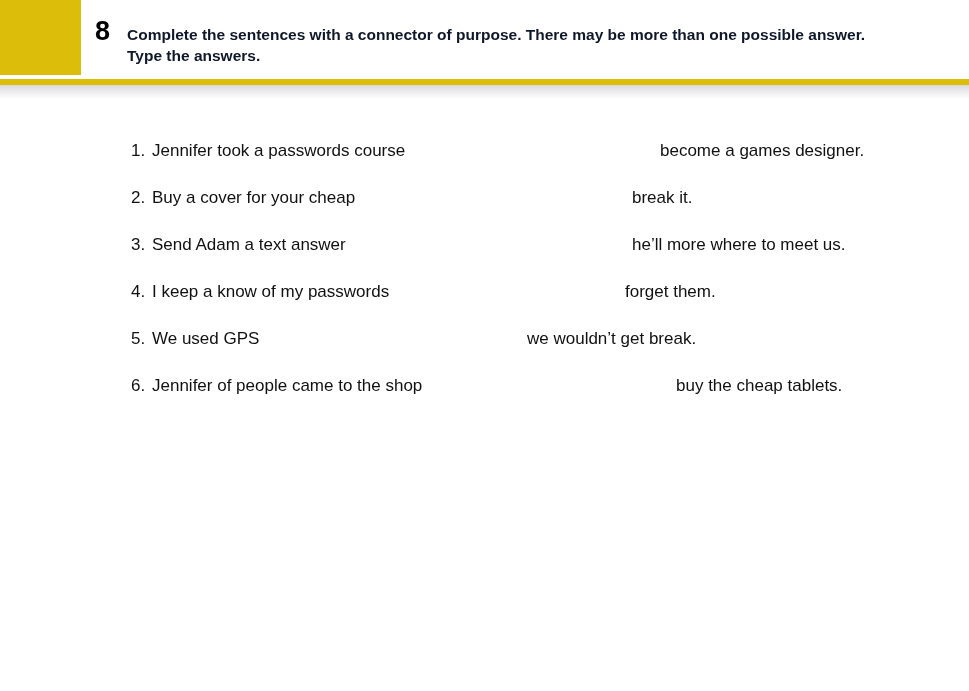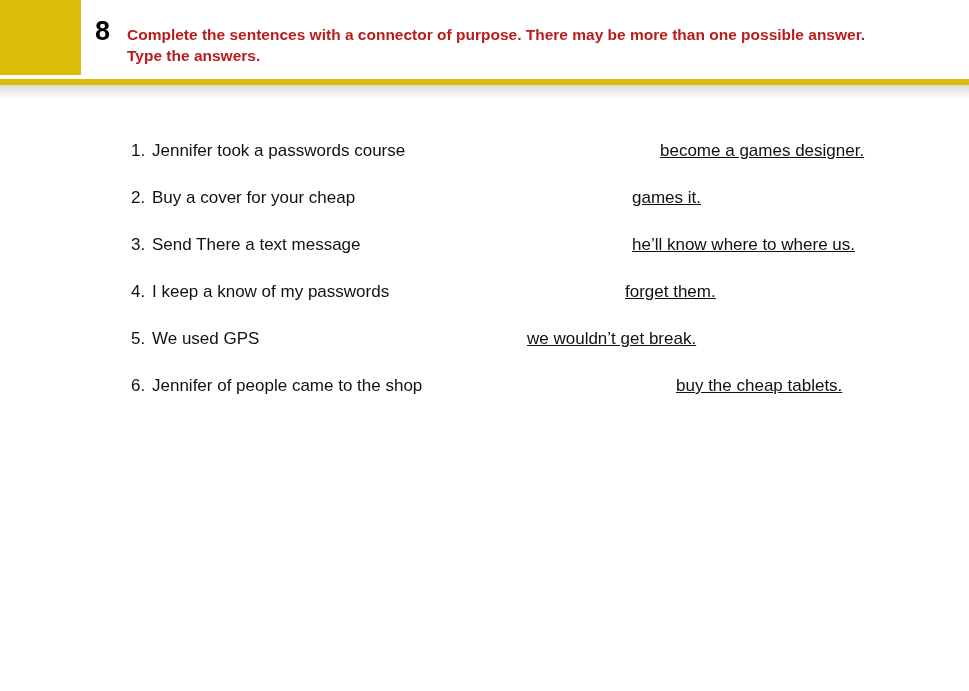--- a/index.html
+++ b/index.html
@@ -27,21 +27,21 @@
     font-weight: bold;
     color: #000000;
   }
   .instructions {
     position: absolute;
     left: 127px; top: 24px;
     width: 820px;
     font-size: 15.5px;
     font-weight: bold;
     line-height: 21px;
-    color: #b91c1c;
+    color: #0f172a;
   }
 
   
   .divider {
     position: absolute;
     left: 0; top: 79px;
     width: 969px; height: 6px;
     background: var(--accent);
   }
   .divider-shadow {
@@ -56,21 +56,21 @@
     position: absolute;
     left: 0;
     width: 969px;
     height: 21px;
     font-size: 17px;
     line-height: 21px;
     white-space: nowrap;
   }
   .row .num    { position: absolute; left: 131px; }
   .row .before { position: absolute; left: 152px; }
-  .row .after  { position: absolute; text-decoration: underline; }
+  .row .after  { position: absolute; }
   .row input.answer {
     position: absolute;
     top: 0;
     height: 21px;
     border: none;
     outline: none;
     background: transparent;
     font-family: "Liberation Sans", sans-serif;
     font-size: 17px;
     color: #111111;
@@ -93,28 +93,28 @@
   <span class="num">1.</span>
   <span class="before">Jennifer took a passwords course</span>
   <input class="answer" type="text" style="left: 395px; width: 257px;" value="">
   <span class="after" style="left:660px">become a games designer.</span>
 </div>
 
 <div class="row" style="top:187px">
   <span class="num">2.</span>
   <span class="before">Buy a cover for your cheap</span>
   <input class="answer" type="text" style="left: 367px; width: 257px;" value="">
-  <span class="after" style="left:632px">games it.</span>
+  <span class="after" style="left:632px">break it.</span>
 </div>
 
 <div class="row" style="top:234px">
   <span class="num">3.</span>
-  <span class="before">Send There a text message</span>
+  <span class="before">Send Adam a text answer</span>
   <input class="answer" type="text" style="left: 368px; width: 256px;" value="">
-  <span class="after" style="left:632px">he’ll know where to where us.</span>
+  <span class="after" style="left:632px">he’ll more where to meet us.</span>
 </div>
 
 <div class="row" style="top:281px">
   <span class="num">4.</span>
   <span class="before">I keep a know of my passwords</span>
   <input class="answer" type="text" style="left: 379px; width: 256px;" value="">
   <span class="after" style="left:625px">forget them.</span>
 </div>
 
 <div class="row" style="top:328px">

